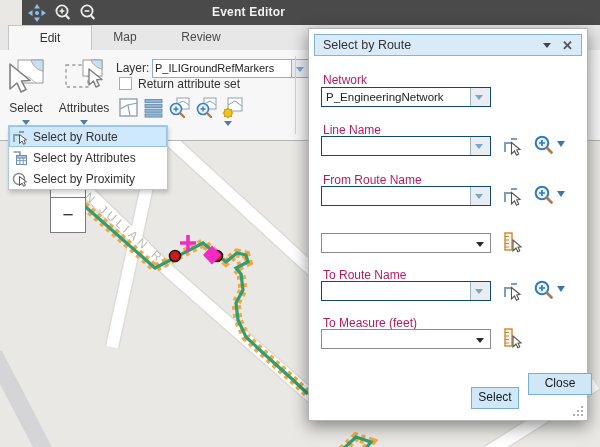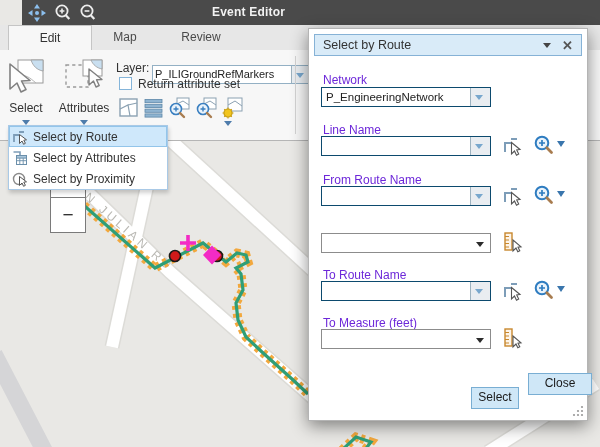--- a/index.html
+++ b/index.html
@@ -17,21 +17,21 @@
   .tab.t0{width:66px}.tab.t1{width:84px}.tab.t2{width:86px}
   .tab.active{background:#f7f7f7;border:1px solid #c5c5c5;border-bottom:none;line-height:24px;color:#333;}
 
   
   .ribbon{position:absolute;left:0;top:50px;width:600px;height:91px;background:#f7f7f7;border-bottom:1px solid #b5b5b5;box-sizing:border-box;z-index:4;}
   .tool{position:absolute;top:8px;width:52px;text-align:center;}
   .tool .tlabel{font-size:12px;color:#333;margin-top:1px;}
   .caret-blue{width:0;height:0;border:4px solid transparent;border-top:5px solid #4e7cab;display:inline-block;}
   .tool .tcaret{margin:2px auto 0;}
   .layerlbl{position:absolute;left:116px;top:11px;font-size:12px;color:#333;}
-  .layercmb{position:absolute;left:152px;top:15px;width:159px;height:19px;border:1px solid #93b0c4;background:#fff;box-sizing:border-box;display:flex;}
+  .layercmb{position:absolute;left:152px;top:9px;width:159px;height:19px;border:1px solid #93b0c4;background:#fff;box-sizing:border-box;display:flex;}
   .layercmb .v{flex:1;font-size:11px;line-height:17px;padding:0 2px;white-space:nowrap;overflow:hidden;color:#222;}
   .layercmb .b{width:18px;background:#e9edf1;border-left:1px solid #9db2bf;position:relative;}
   .layercmb .b:after{content:"";position:absolute;left:4px;top:7px;border:4px solid transparent;border-top:5px solid #78a7cd;}
   .chk{position:absolute;left:119px;top:27px;width:13px;height:13px;border:1px solid #85b5da;background:#fff;box-sizing:border-box;}
   .chklbl{position:absolute;left:138px;top:27px;font-size:12px;color:#333;}
   .ribico{position:absolute;top:46px;width:24px;height:24px;}
   .ribcaret{position:absolute;left:224px;top:71px;}
   .vsep{position:absolute;left:295px;top:6px;width:1px;height:78px;background:#d2d2d2;}
   .grouplbl{position:absolute;left:123px;top:76px;font-size:11px;color:#8a8a8a;z-index:1;}
 
@@ -49,21 +49,21 @@
   .zbtn + .zbtn{margin-top:-1px;}
 
   
   .dialog{position:absolute;left:308px;top:28px;width:280px;height:393px;background:#fff;border:1px solid #b4b4b4;
           box-sizing:border-box;z-index:20;box-shadow:0 5px 16px rgba(0,0,0,.45);}
   .dlghdr{position:absolute;left:5px;top:5px;right:5px;height:22px;background:#d9ebf8;border:1px solid #86b2d6;
           box-sizing:border-box;line-height:20px;}
   .dlghdr .htitle{position:absolute;left:8px;top:0;font-size:12.5px;color:#333;}
   .hcaret{position:absolute;right:30px;top:8px;width:0;height:0;border:4px solid transparent;border-top:5px solid #444;}
   .hclose{position:absolute;right:8px;top:1px;font-size:13px;font-weight:bold;color:#555;line-height:20px;}
-  .flabel{position:absolute;left:14px;font-size:12px;color:#6d28d9;}
+  .flabel{position:absolute;left:14px;font-size:12px;color:#be185d;}
   .cmb{position:absolute;left:12px;width:170px;height:20px;border:1px solid #0c4a6e;background:#fff;box-sizing:border-box;display:flex;}
   .cmb .v{flex:1;font-size:11.5px;line-height:18px;padding:0 4px;white-space:nowrap;overflow:hidden;color:#222;}
   .cmb .b{width:19px;background:#e9edf1;border-left:1px solid #9db2bf;position:relative;}
   .cmb .b:after{content:"";position:absolute;left:4px;top:7px;border:4px solid transparent;border-top:5px solid #78a7cd;}
   .cmb.flat{border-color:#8c8c8c;}
   .cmb.flat:after{content:"";position:absolute;right:6px;top:8px;border:4.5px solid transparent;border-top:5px solid #2b2b2b;}
   .ico{position:absolute;width:22px;height:22px;}
   .icaret{position:absolute;width:0;height:0;border:4.5px solid transparent;border-top:6px solid #3a76ad;}
   .dlgbtn{position:absolute;height:22px;background:#cfe7f7;border:1px solid #79aed3;box-sizing:border-box;
           font-size:12px;color:#1a1a1a;text-align:center;line-height:19px;}

